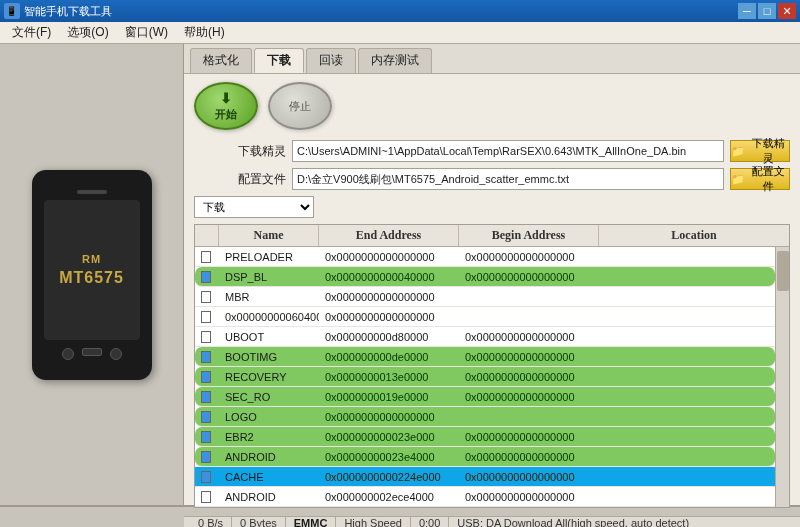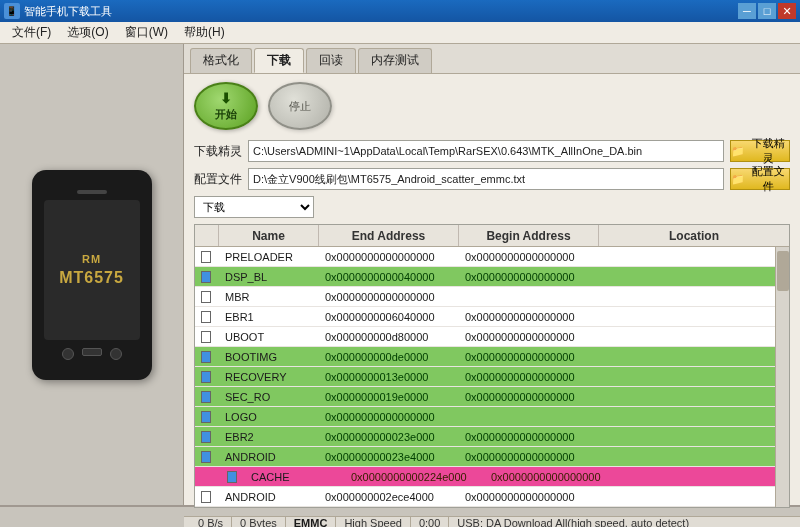--- a/index.html
+++ b/index.html
@@ -225,20 +225,21 @@
       font-size: 11px;
       color: #505048;
       box-shadow: 1px 1px 4px rgba(0,0,0,0.2);
     }
 
     
     .input-row {
       display: flex;
       align-items: center;
       gap: 6px;
+      margin-left: 44px;
     }
     .input-label {
       font-size: 12px;
       color: #222;
       white-space: nowrap;
     }
     .input-field {
       flex: 1;
       height: 22px;
       border: 1px solid #a0a098;
@@ -283,20 +284,21 @@
       overflow: hidden;
       display: flex;
       flex-direction: column;
     }
     .table-header {
       display: grid;
       grid-template-columns: 24px 100px 140px 140px 1fr;
       background: #e8e4dc;
       border-bottom: 1px solid #b0a898;
       height: 22px;
+      font-family: Liberation Serif, serif;
     }
     .th {
       padding: 3px 6px;
       font-size: 12px;
       font-weight: bold;
       color: #333;
       border-right: 1px solid #c0b8b0;
       display: flex;
       align-items: center;
       justify-content: center;
@@ -306,23 +308,23 @@
       flex: 1;
       overflow-y: auto;
       overflow-x: hidden;
     }
     .table-row {
       display: grid;
       grid-template-columns: 24px 100px 140px 140px 1fr;
       height: 20px;
       border-bottom: 1px solid #e8e4e0;
     }
-    .table-row.green { background: #80c860; }
+    .table-row.green { background: #80c860; border-radius: 7px; }
     .table-row.white { background: white; }
-    .table-row.orange { background: #ec4899; padding-left: 26px; }
+    .table-row.orange { background: #0ea5e9; }
     .td {
       padding: 2px 6px;
       font-size: 11px;
       color: #1a1a1a;
       display: flex;
       align-items: center;
       overflow: hidden;
       white-space: nowrap;
     }
     .td-center { justify-content: center; }
@@ -515,21 +517,20 @@
                     <span class="checkbox-mock"></span>
                   </div>
                   <div class="td">MBR</div>
                   <div class="td">0x0000000000000000</div>
                   <div class="td"></div>
                 </div>
                 <div class="table-row white">
                   <div class="td td-center">
                     <span class="checkbox-mock"></span>
                   </div>
-                  <div class="td">EBR1</div>
                   <div class="td">0x0000000006040000</div>
                   <div class="td">0x0000000000000000</div>
                   <div class="td"></div>
                 </div>
                 <div class="table-row white">
                   <div class="td td-center">
                     <span class="checkbox-mock"></span>
                   </div>
                   <div class="td">UBOOT</div>
                   <div class="td">0x000000000d80000</div>

